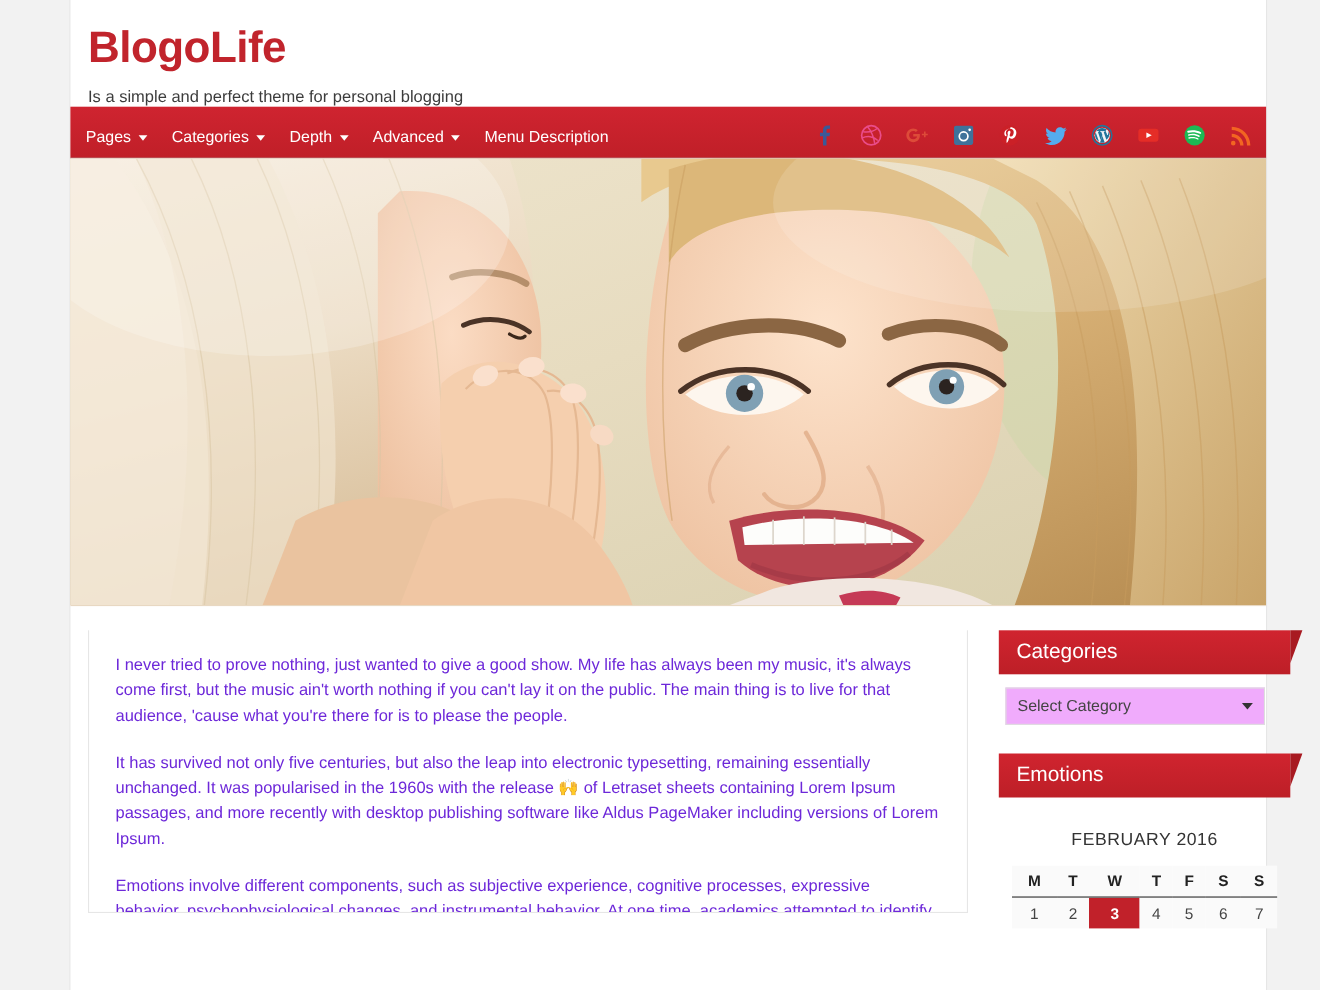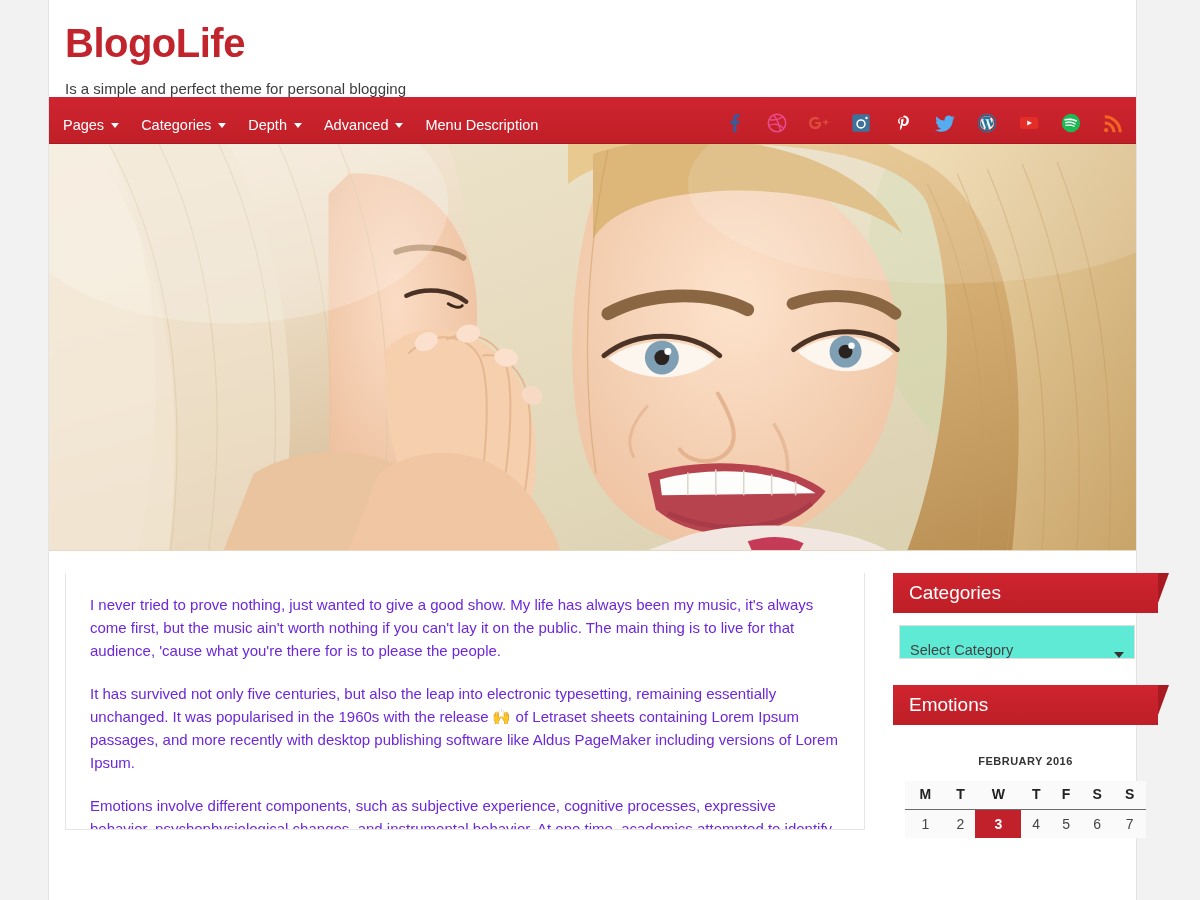--- a/index.html
+++ b/index.html
@@ -8,21 +8,21 @@
     margin: 0; padding: 0;
     width: 1200px; height: 900px;
     background: #f2f2f2;
     font-family: "Liberation Sans", sans-serif;
     overflow: hidden;
   }
 
   
   .page-wrap {
     position: absolute;
-    left: 48px; top: 0;
+    left: 63px; top: 0;
     width: 1089px;
     min-height: 900px;
     background: #ffffff;
     border-left: 1px solid #e4e4e4;
     border-right: 1px solid #e4e4e4;
     box-shadow: 0 0 0 0 rgba(0,0,0,0);
   }
 
   
   .site-header { padding: 22px 0 0 16px; position: relative; }
@@ -195,44 +195,44 @@
     font-size: 19px;
     font-weight: normal;
     margin: 0;
   }
   .widget-body { padding-top: 12px; }
 
   .select-box {
     width: 236px;
     height: 34px;
     border: 1px solid #dedede;
-    background: #5eead4;
-    display: flex;
-    align-items: flex-end;
+    background: #f0abfc;
+    display: flex;
+    align-items: center;
     justify-content: space-between;
     padding: 0 10px 0 10px;
     font-size: 14.5px;
     color: #444;
     margin-left: 6px;
     cursor: pointer;
     gap: 12px;
   }
   .select-caret {
     width: 0; height: 0;
     border-left: 5px solid transparent;
     border-right: 5px solid transparent;
     border-top: 6px solid #333;
   }
 
   
   .cal-wrap { padding: 18px 12px 0 12px; }
   .cal-caption {
     text-align: center;
-    font-size: 11px;
-    font-weight: bold;
+    font-size: 16px;
+    font-weight: normal;
     color: #333;
     letter-spacing: 0.5px;
     margin-bottom: 14px;
   }
   table.cal {
     width: 100%;
     border-collapse: collapse;
     font-size: 14px;
     color: #444;
   }

